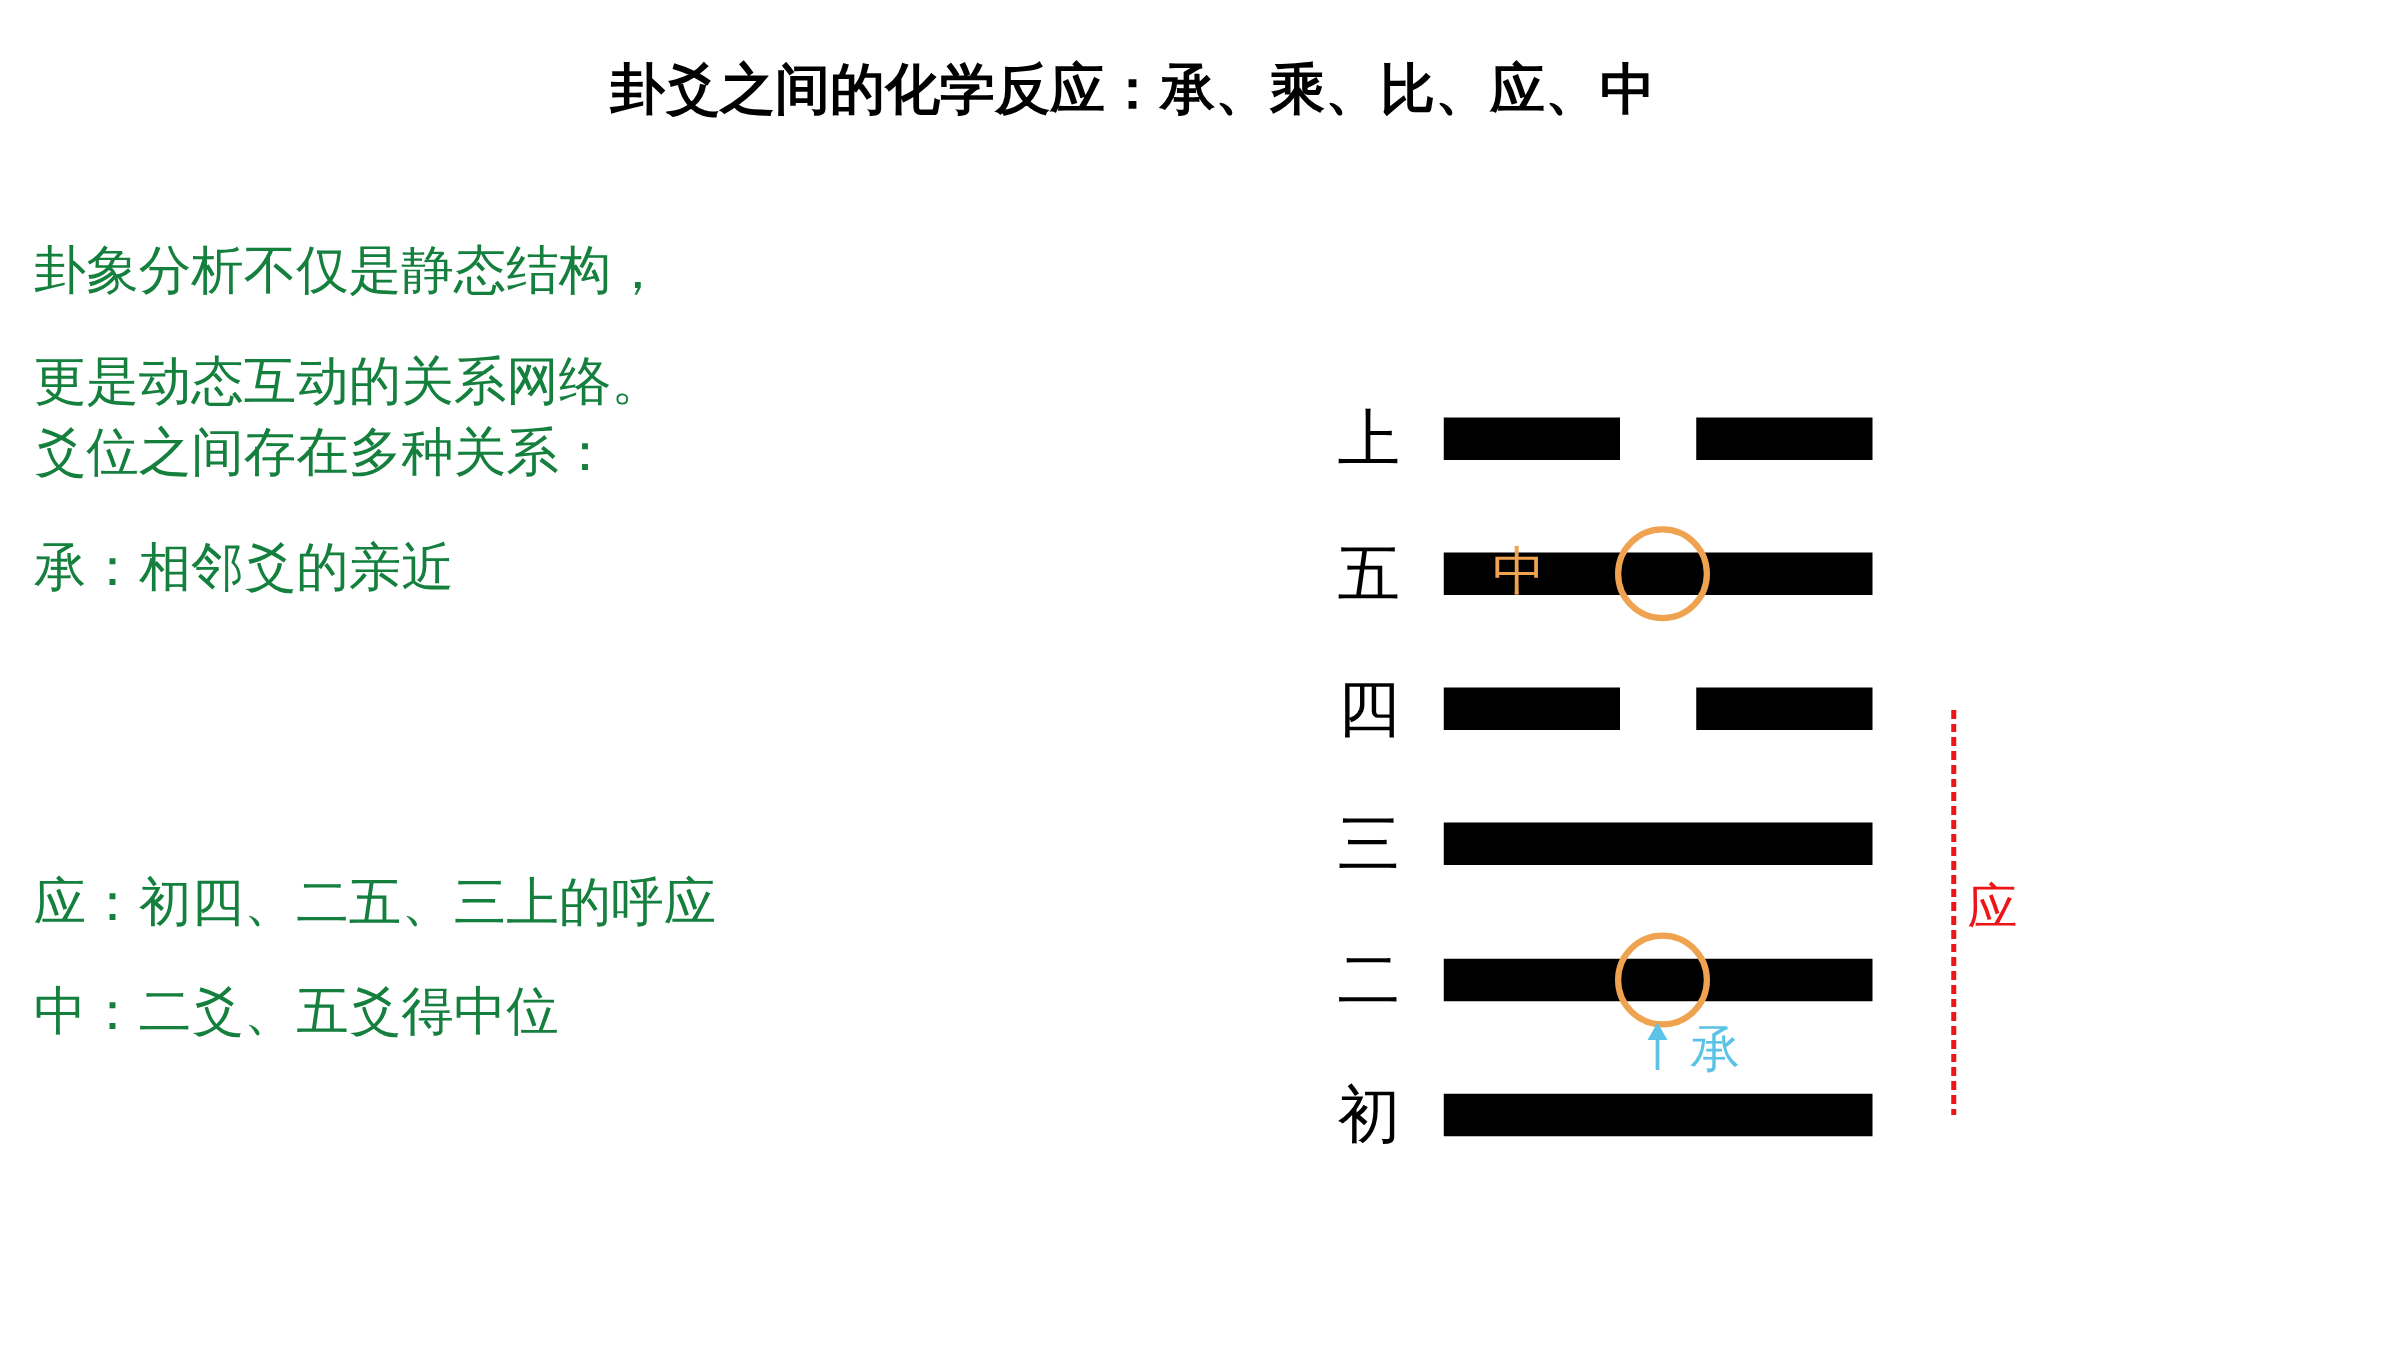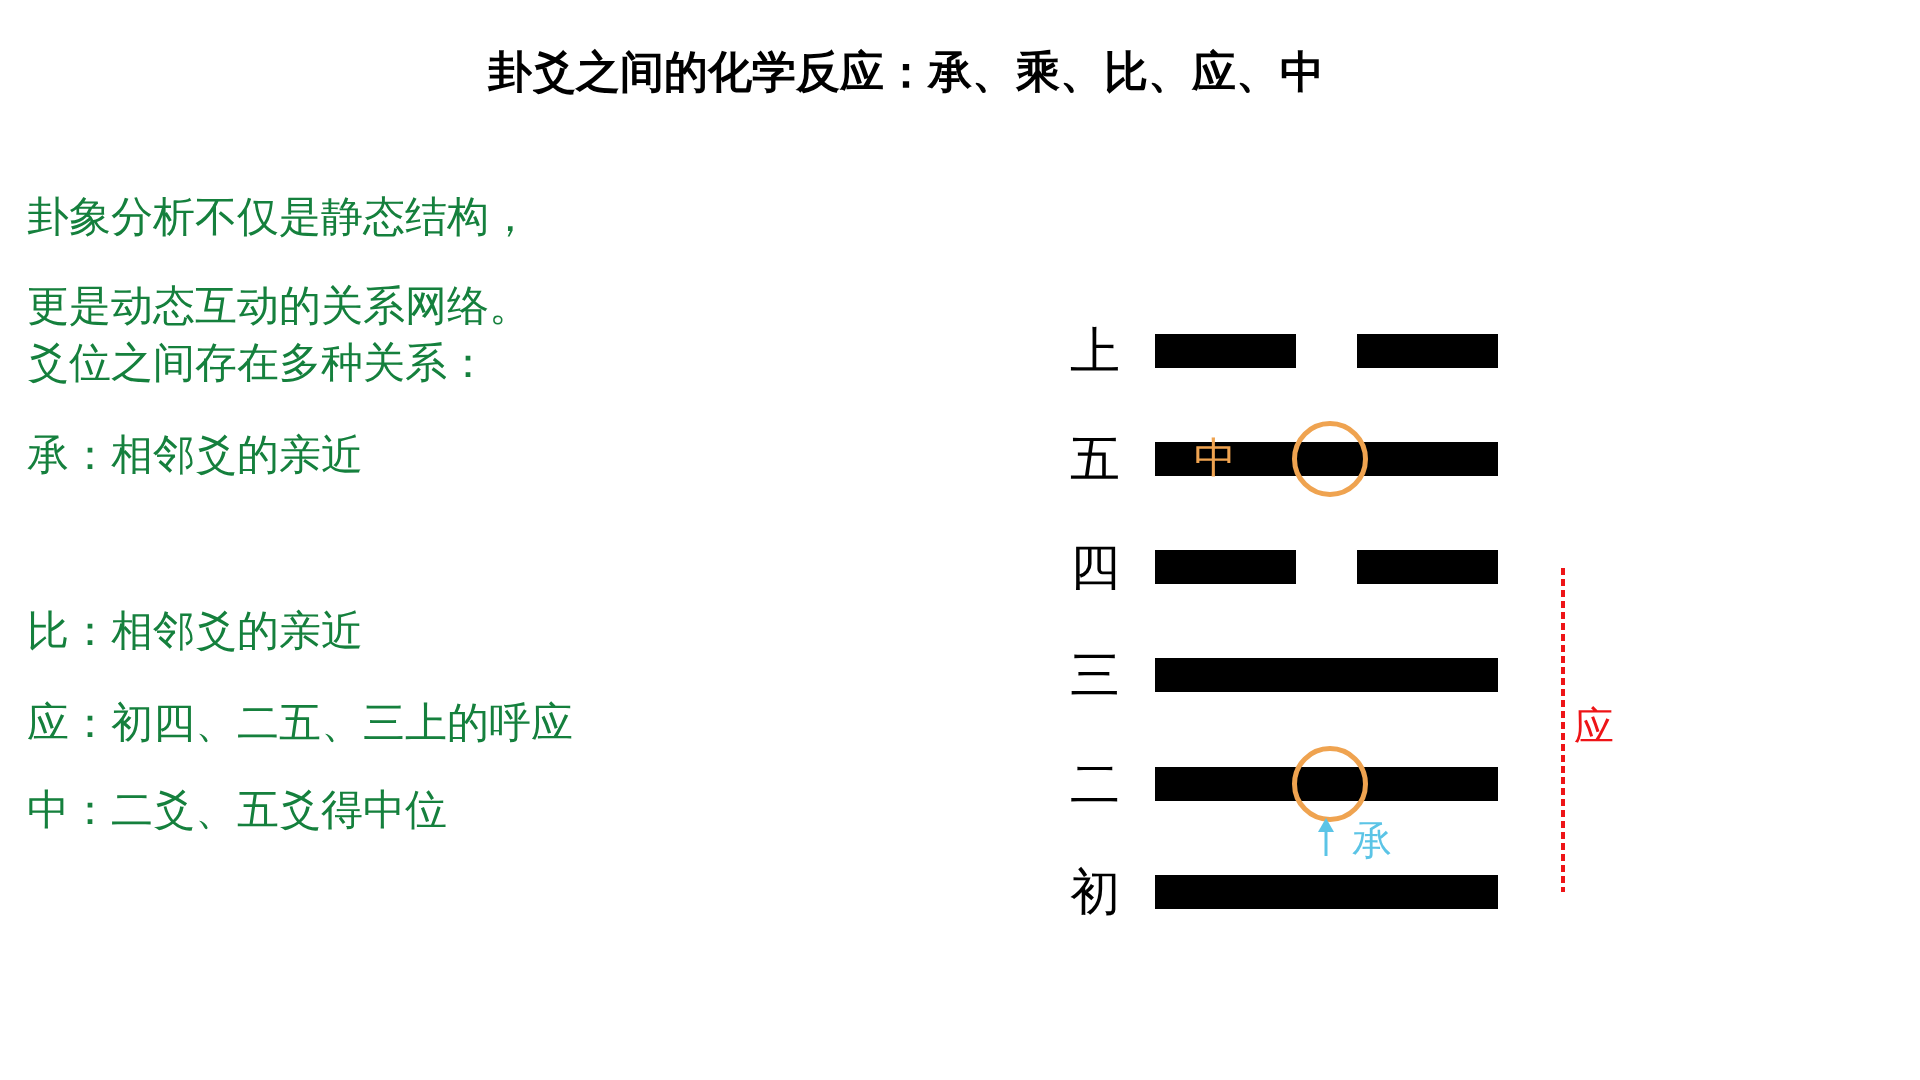--- a/index.html
+++ b/index.html
@@ -6,21 +6,21 @@
     margin: 0;
     padding: 0;
     background: #ffffff;
   }
   .slide {
     position: relative;
     width: 1920px;
     height: 1080px;
     background: #ffffff;
     overflow: hidden;
-    font-family: Liberation Sans, sans-serif;
+    font-family: Liberation Serif, serif;
     color: #000000;
   }
 
   
   .title {
     position: absolute;
     left: 0;
     top: 44px;
     width: 1812px;
     text-align: center;
@@ -154,21 +154,20 @@
 <body>
 
 <div class="slide">
 
   <div class="title">卦爻之间的化学反应：承、乘、比、应、中</div>
 
   <div class="left-line ll-0">卦象分析不仅是静态结构，</div>
   <div class="left-line ll-1">更是动态互动的关系网络。</div>
   <div class="left-line ll-2">爻位之间存在多种关系：</div>
   <div class="left-line ll-3">承：相邻爻的亲近</div>
-  <div class="left-line ll-5">比：相邻爻的亲近</div>
   <div class="left-line ll-7">中：二爻、五爻得中位</div>
   <div class="left-line ll-6">应：初四、二五、三上的呼应</div>
 
   <div class="hex-label hl-0">上</div>
   <div class="hex-label hl-1">五</div>
   <div class="hex-label hl-2">四</div>
   <div class="hex-label hl-3">三</div>
   <div class="hex-label hl-4">二</div>
   <div class="hex-label hl-5">初</div>
 

